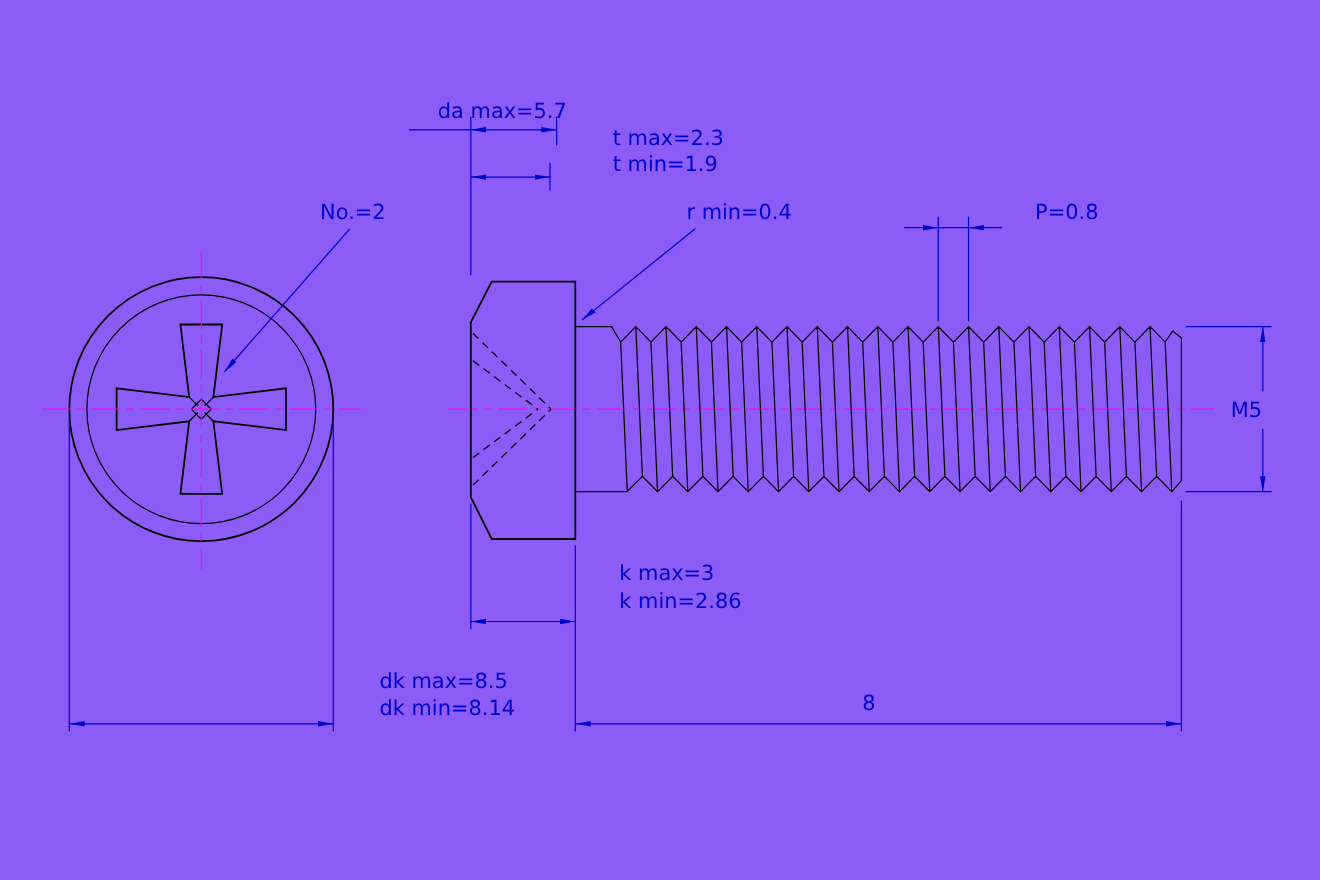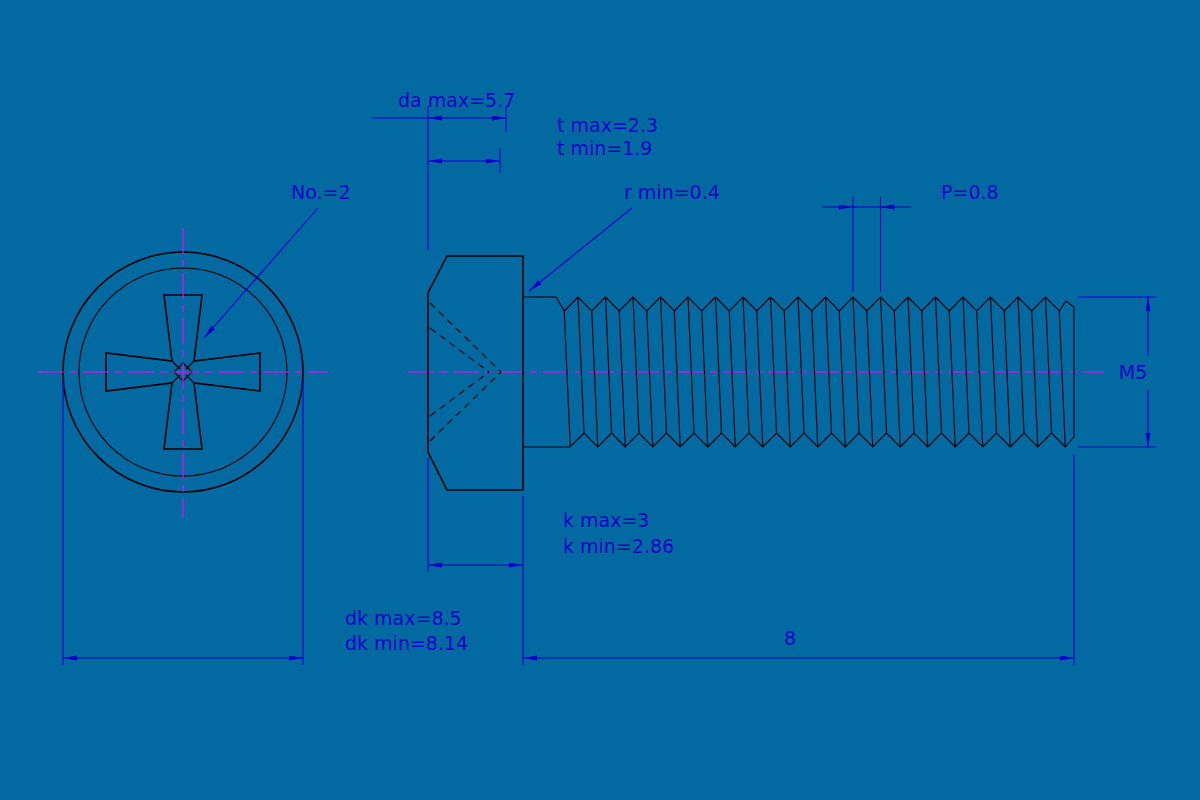--- a/index.html
+++ b/index.html
@@ -1,16 +1,16 @@
 <!DOCTYPE html>
 <html><head>
 <meta charset="utf-8">
 <style>
   html,body{margin:0;padding:0;background:#ffffff;}
-  .stage{position:relative;width:1200px;height:800px;background:#0369a1;overflow:hidden;}
+  .stage{position:relative;width:1200px;height:800px;background:#8b5cf6;overflow:hidden;}
   svg{display:block;}
   .outline{fill:none;stroke:#000000;stroke-width:1.6;}
   .thin{stroke-width:1.1;}
   .hidden-line{fill:none;stroke:#000000;stroke-width:1.1;stroke-dasharray:7 5;}
   .center-line{fill:none;stroke:#ff00ff;stroke-width:1.1;stroke-dasharray:26 6 7 6;}
   .dim{fill:none;stroke:#0000cd;stroke-width:1.1;}
   .dimtext{fill:#0000cd;font-family:"DejaVu Sans","Liberation Sans",sans-serif;font-size:19px;}
 </style>
 </head>
 <body>

